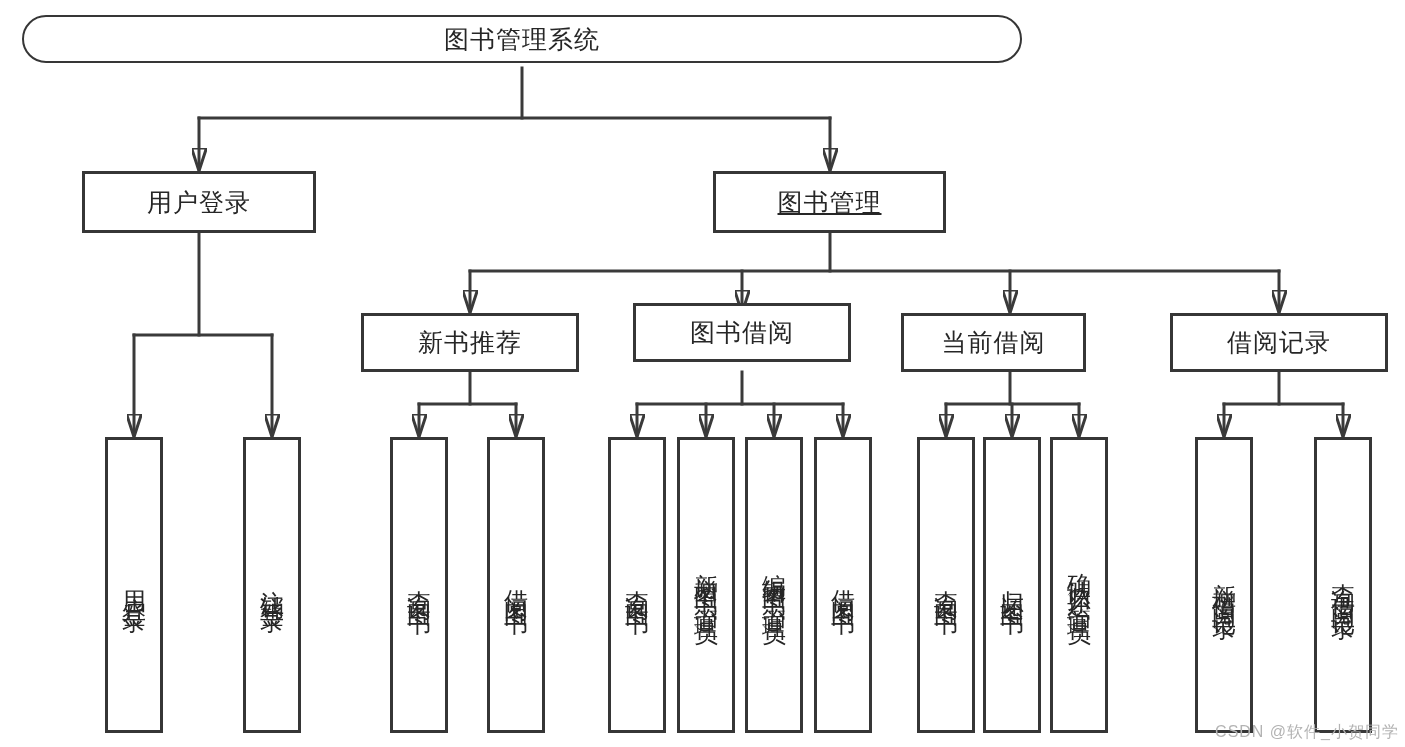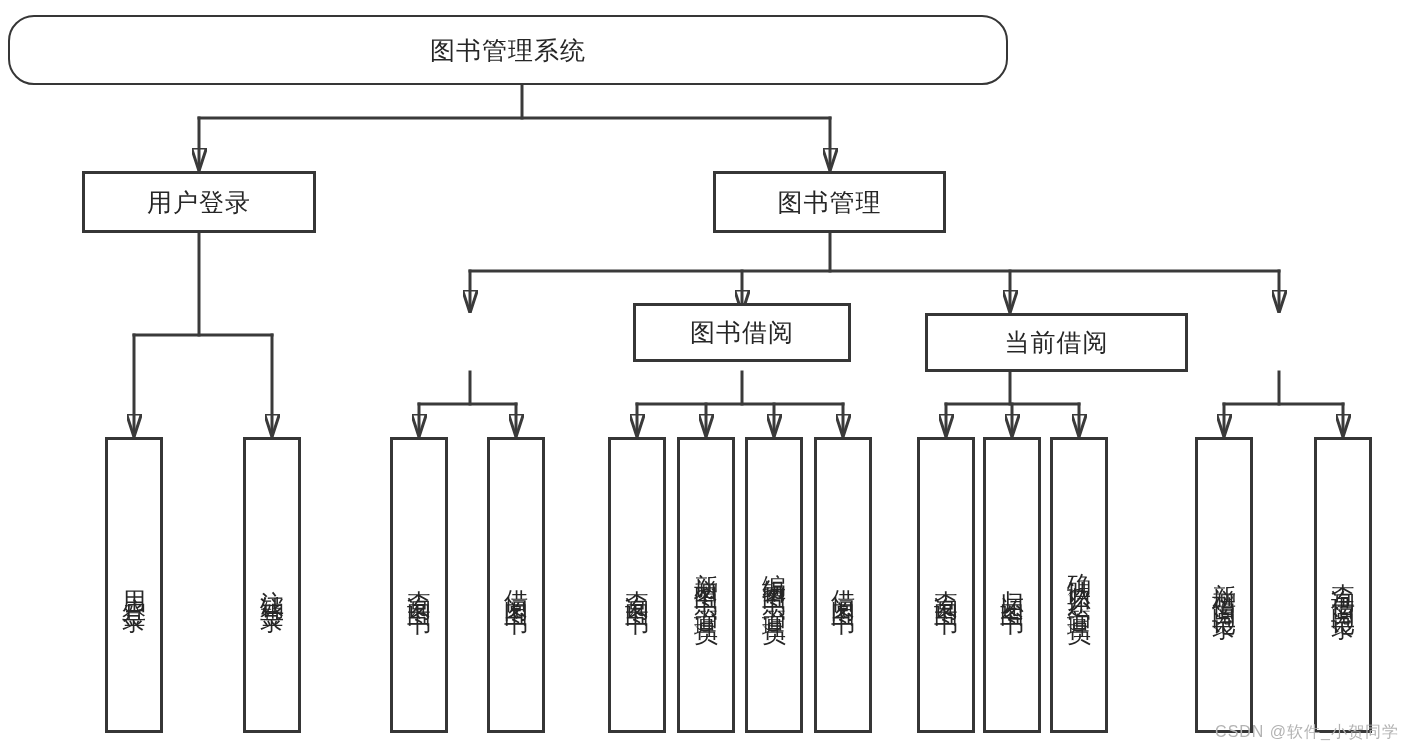--- a/index.html
+++ b/index.html
@@ -98,36 +98,42 @@
     <path d="M946,404 V435" marker-end="url(#arrow)"></path>
     <path d="M1012,404 V435" marker-end="url(#arrow)"></path>
     <path d="M1079,404 V435" marker-end="url(#arrow)"></path>
 
     <path d="M1279,372 V404"></path>
     <path d="M1224,404 H1343"></path>
     <path d="M1224,404 V435" marker-end="url(#arrow)"></path>
     <path d="M1343,404 V435" marker-end="url(#arrow)"></path>
   </svg>
 
-  <div class="node h root" style="left:8px; top:15px; width:1000px; height:70px;border-radius:26px;">
+  <div class="node h root" style="left:22px; top:15px; width:1000px; height:48px;border-radius:26px;">
     <span>图书管理系统</span>
   </div>
 
   <div class="node h" style="left:82px; top:171px; width:234px; height:62px;">
     <span>用户登录</span>
   </div>
-  <div class="node h" style="left:713px; top:171px; width:233px; height:62px;">
+  <div class="node h" style="left:713px; top:171px; width:233px; height:62px;text-decoration:underline;">
     <span>图书管理</span>
   </div>
 
+  <div class="node h" style="left:361px; top:313px; width:218px; height:59px;">
+    <span>新书推荐</span>
+  </div>
   <div class="node h" style="left:633px; top:303px; width:218px; height:59px;">
     <span>图书借阅</span>
   </div>
-  <div class="node h" style="left:901px; top:313px; width:263px; height:59px;margin-left:24px;">
+  <div class="node h" style="left:901px; top:313px; width:185px; height:59px;">
     <span>当前借阅</span>
+  </div>
+  <div class="node h" style="left:1170px; top:313px; width:218px; height:59px;">
+    <span>借阅记录</span>
   </div>
 
   <div class="node v" style="left:105px; top:437px; width:58px; height:296px;">
     <span>用户登录</span>
   </div>
   <div class="node v" style="left:243px; top:437px; width:58px; height:296px;">
     <span>注销登录</span>
   </div>
 
   <div class="node v" style="left:390px; top:437px; width:58px; height:296px;">

